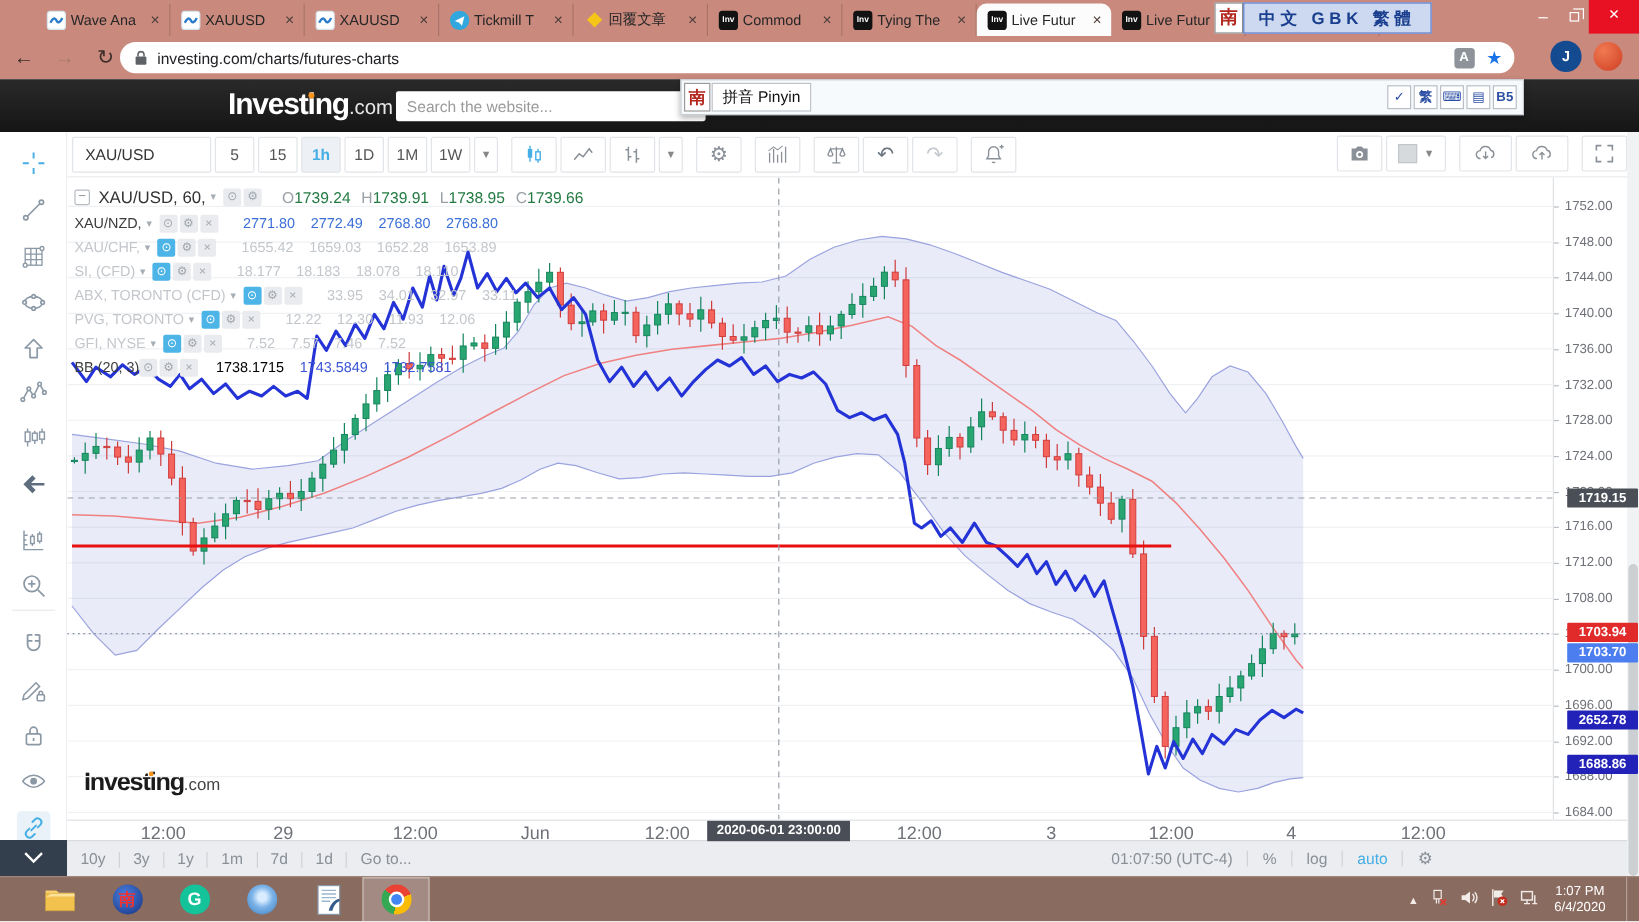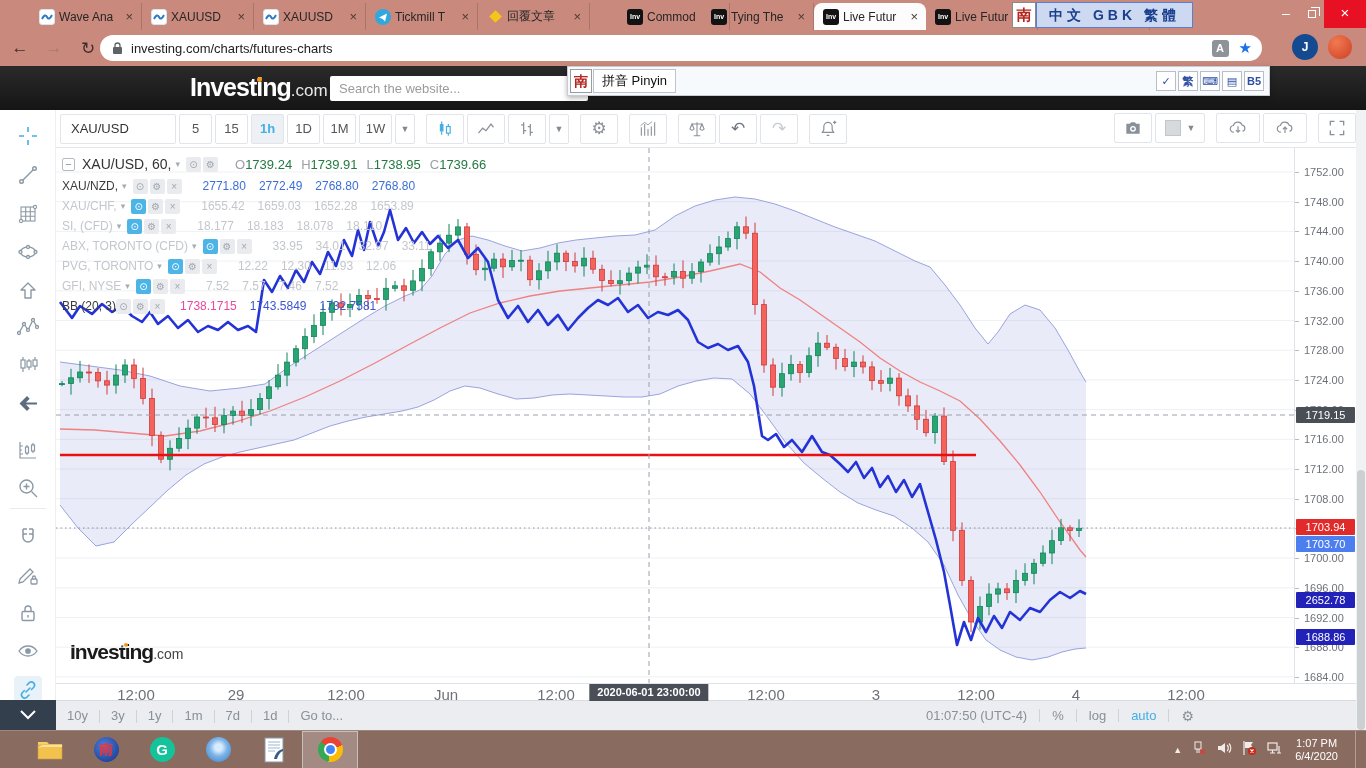--- a/index.html
+++ b/index.html
@@ -86,21 +86,21 @@
 .vals{margin-left:6px}
 .vals span{margin-left:13px}
 .vals.blue span{color:#3b6fd8}
 .vals.grey span{color:#c3c7cc}
 .bbvals span{margin-left:13px;font-size:12px}
 
 #priceaxis{position:absolute;left:1294px;top:148px;width:62px;height:535px;background:#fff;border-left:1px solid #dfe2e6}
 .ptick{position:absolute;left:0;display:flex;align-items:center;height:14px}
 .ptick .dash{width:4px;height:1px;background:#b8bcc2;margin-right:5px}
 .plbl{font-size:11px;color:#6e7278}
-.pbadge{position:absolute;left:1px;width:59px;height:16px;color:#fff;font-size:11px;font-weight:normal;text-align:center;line-height:16px;border-radius:1px;z-index:2}
+.pbadge{position:absolute;left:11px;width:59px;height:16px;color:#fff;font-size:11px;font-weight:bold;text-align:center;line-height:16px;border-radius:1px;z-index:2}
 #timeaxis{position:absolute;left:56px;top:683px;width:1238px;height:17px;background:#fff;border-top:1px solid #dfe2e6}
 .ttick{position:absolute;top:2px;transform:translateX(-50%);font-size:15px;color:#6e7278}
 #tbadge{position:absolute;top:0;transform:translateX(-50%);height:17px;background:#4a4e57;color:#fff;font-size:11px;font-weight:bold;line-height:17px;padding:0 8px;z-index:2}
 #axcorner{position:absolute;left:1294px;top:683px;width:72px;height:17px;background:#fff;border-top:1px solid #dfe2e6}
 
 #bottombar{position:absolute;left:56px;top:700px;width:1310px;height:30px;background:#ebedf0;border-top:1px solid #d9dcdf;display:flex;align-items:center;font-size:13px;color:#8a9097}
 .rng{padding:0 11px;cursor:pointer}
 .vsep{width:1px;height:13px;background:#cfd3d7}
 #bbright{position:absolute;right:172px;display:flex;align-items:center;gap:12px}
 #bbright .blue{color:#45aee5}
@@ -160,21 +160,21 @@
           <span class="lbl">Tickmill T</span>
           <span class="x">×</span>
         </div>
         <div class="tab" style="left:478px;width:112px">
           <span class="fv">
             <span style="width:9px;height:9px;background:#f5c518;transform:rotate(45deg);display:block"></span>
           </span>
           <span class="lbl">回覆文章</span>
           <span class="x">×</span>
         </div>
-        <div class="tab" style="left:618px;width:112px">
+        <div class="tab" style="left:590px;width:112px">
           <span class="fv" style="background:#121212;color:#fff;font-size:7px;font-weight:bold">Inv</span>
           <span class="lbl">Commod</span>
           <span class="x">×</span>
         </div>
         <div class="tab" style="left:702px;width:112px">
           <span class="fv" style="background:#121212;color:#fff;font-size:7px;font-weight:bold">Inv</span>
           <span class="lbl">Tying The</span>
           <span class="x">×</span>
         </div>
         <div class="tab active" style="left:814px;width:112px">
@@ -794,21 +794,21 @@
           <span class="ib on">⊙</span>
           <span class="ib">⚙</span>
           <span class="ib">×</span>
           <span class="vals grey"><span>7.52</span><span>7.57</span><span>7.46</span><span>7.52</span></span>
         </div>
         <div class="lg-row">
           <span class="sym dark">BB (20, 3)</span>
           <span class="ib">⊙</span>
           <span class="ib">⚙</span>
           <span class="ib">×</span>
-          <span class="bbvals"><span style="color:#ec4899">1738.1715</span><span style="color:#3b55d4">1743.5849</span><span style="color:#3b55d4">1732.7581</span></span>
+          <span class="bbvals"><span style="color:#000000">1738.1715</span><span style="color:#3b55d4">1743.5849</span><span style="color:#3b55d4">1732.7581</span></span>
         </div>
       </div>
   </div>
 
   <div id="priceaxis">
       <div class="ptick" style="top:17px">
         <span class="dash"></span>
         <span class="plbl">1752.00</span>
       </div>
       <div class="ptick" style="top:47px">

